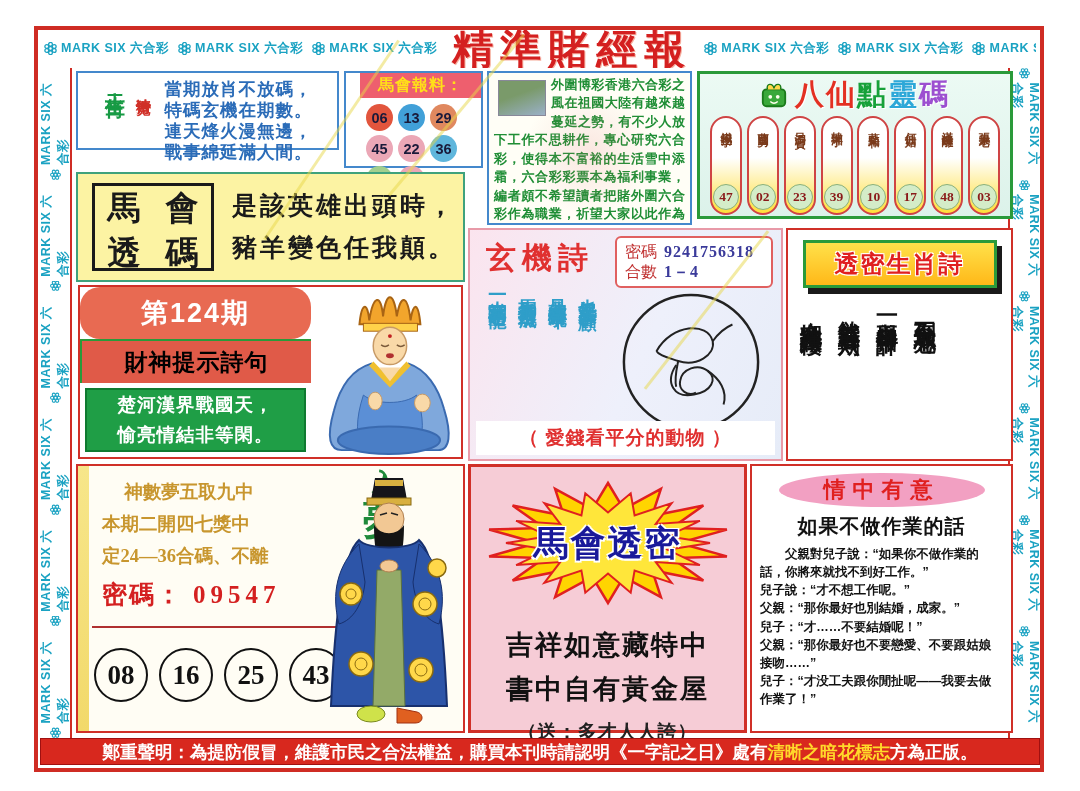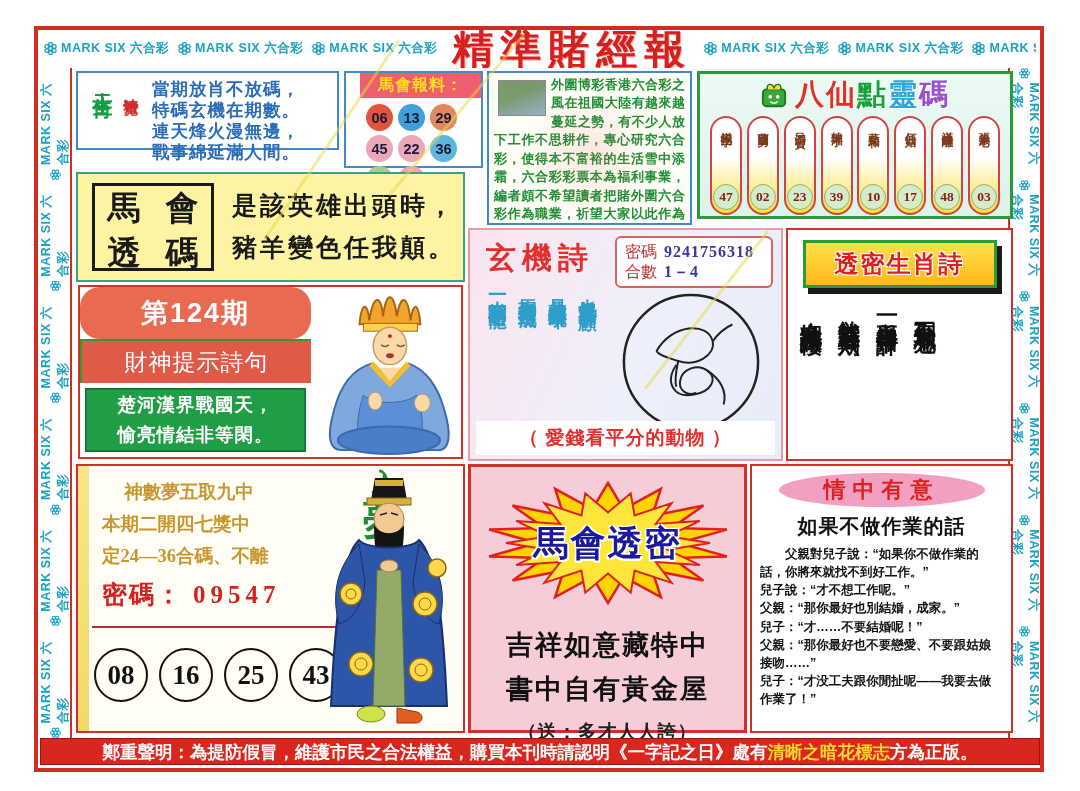--- a/index.html
+++ b/index.html
@@ -16,21 +16,21 @@
   .side-strip.left{left:40px;border-right:2px solid #cf2c24;}
   .side-strip.right{left:1008px;border-left:2px solid #cf2c24;}
   .rot{position:absolute;width:670px;height:30px;display:flex;align-items:center;transform-origin:0 0;}
   .left .rot{transform:rotate(-90deg) translate(-670px,0);}
   .right .rot{transform:rotate(90deg) translate(0,-30px);}
   
   .diag{position:absolute;width:3px;background:#e8d84a;opacity:.5;pointer-events:none;z-index:30;}
   
   .panel{position:absolute;box-sizing:border-box;background:#fff;}
   
-  .zodiac{left:76px;top:71px;width:263px;height:79px;border:2px solid #4488cc;display:flex;padding:4px 12px;}
+  .zodiac{left:76px;top:71px;width:263px;height:79px;border:2px solid #4488cc;display:flex;padding:4px 20px;justify-content:center;}
   .vtext{writing-mode:vertical-rl;text-orientation:upright;}
   .z-main{font-size:20px;font-weight:bold;color:#179a44;letter-spacing:2px;}
   .z-sub{font-size:15px;font-weight:bold;color:#d03028;margin:10px 2px 0 4px;}
   .z-lines{margin-left:10px;margin-top:2px;}
   .z-line{font-size:17.5px;font-weight:bold;color:#2b6cb8;line-height:21px;letter-spacing:1px;
           font-family:"Liberation Serif","DejaVu Serif",serif;}
   
   .tips{left:344px;top:71px;width:139px;height:97px;border:2px solid #4488cc;padding-left:14px;}
   .tips-header{height:25px;background:#ee5f6e;color:#ffe018;font-size:16px;font-weight:bold;display:flex;align-items:center;justify-content:center;letter-spacing:1px;}
   .tips-balls{display:flex;flex-wrap:wrap;gap:4px 5px;padding:6px 0 0 6px;}
@@ -61,21 +61,21 @@
   .touma{left:76px;top:172px;width:389px;height:110px;border:2px solid #3fa27c;background:#fcf3a3;display:flex;align-items:center;}
   .touma-box{margin-left:14px;border:3px solid #1a1a1a;width:116px;height:82px;display:grid;grid-template-columns:1fr 1fr;}
   .touma-ch{display:flex;align-items:center;justify-content:center;font-size:33px;font-weight:bold;color:#1a1a1a;
         font-family:"Liberation Serif","DejaVu Serif",serif;}
   .touma-lines{margin-left:18px;font-size:25px;font-weight:bold;color:#1a1a1a;line-height:42px;letter-spacing:3px;
         font-family:"Liberation Serif","DejaVu Serif",serif;}
   
   .issue{left:78px;top:285px;width:385px;height:174px;border:2px solid #d03028;display:flex;}
   .issue-left{width:232px;display:flex;flex-direction:column;}
   .issue-label{background:#e86a52;color:#fff;font-size:27px;font-weight:bold;text-align:center;height:52px;line-height:52px;letter-spacing:2px;border-radius:20px;}
-  .hint-title{background:#e05a48;color:#ffffff;font-size:23px;font-weight:normal;text-align:center;height:42px;line-height:42px;letter-spacing:1px;border-top:2px solid #2a9a3a;border-left:2px solid #2a9a3a;}
+  .hint-title{background:#e05a48;color:#000000;font-size:23px;font-weight:bold;text-align:center;height:42px;line-height:42px;letter-spacing:1px;border-top:2px solid #2a9a3a;border-left:2px solid #2a9a3a;}
   .green-box{flex:1;margin:5px;background:#1f9e46;border:2px solid #0f7a30;color:#fff;display:flex;flex-direction:column;justify-content:center;}
   .g-line{font-size:18.5px;font-weight:bold;text-align:center;line-height:30px;letter-spacing:1px;
         font-family:"Liberation Serif","DejaVu Serif",serif;}
   .issue-fig{flex:1;display:flex;align-items:flex-end;justify-content:center;}
   
   .xuanji{left:468px;top:228px;width:315px;height:233px;border:2px solid #e89aa8;
         background:linear-gradient(115deg,#fbe4ee,#eef0fb 55%,#e6ecf8);}
   .xj-title{position:absolute;left:16px;top:8px;font-size:30px;font-weight:bold;color:#e03030;letter-spacing:6px;
         font-family:"Liberation Serif","DejaVu Serif",serif;}
   .code-box{position:absolute;right:8px;top:6px;width:158px;background:#fff;border:2px solid #e06060;border-radius:6px;padding:4px 8px;box-sizing:border-box;}

